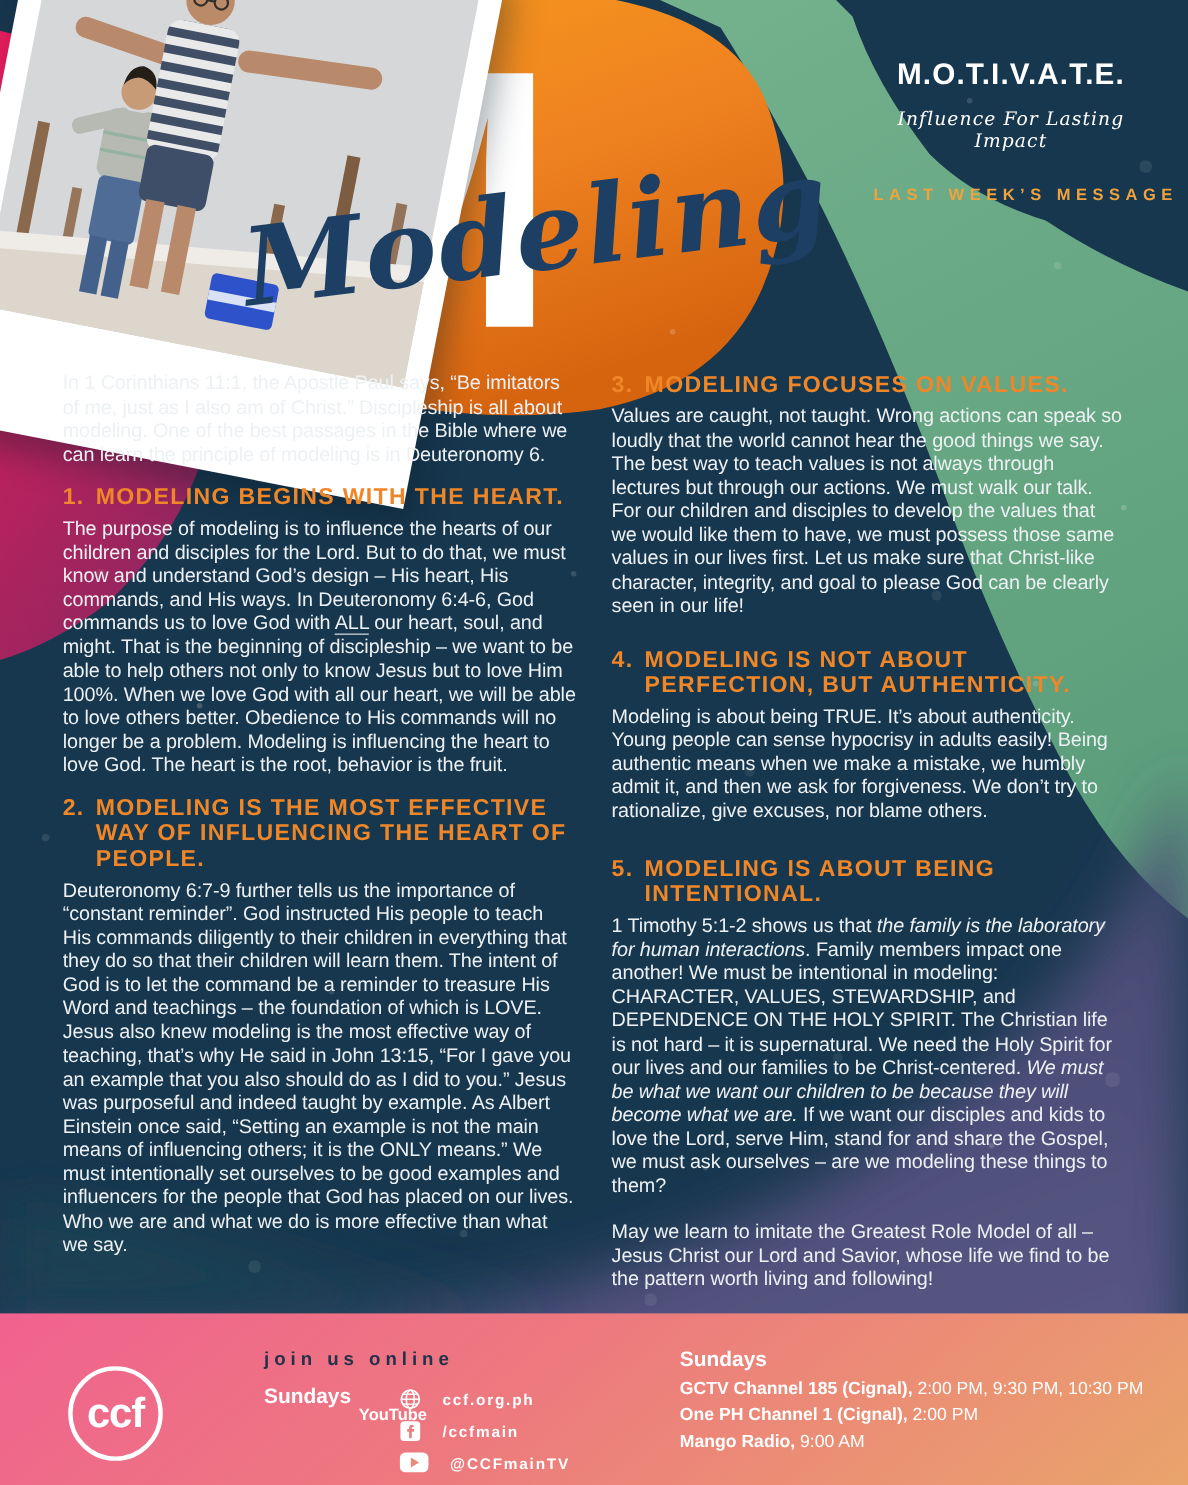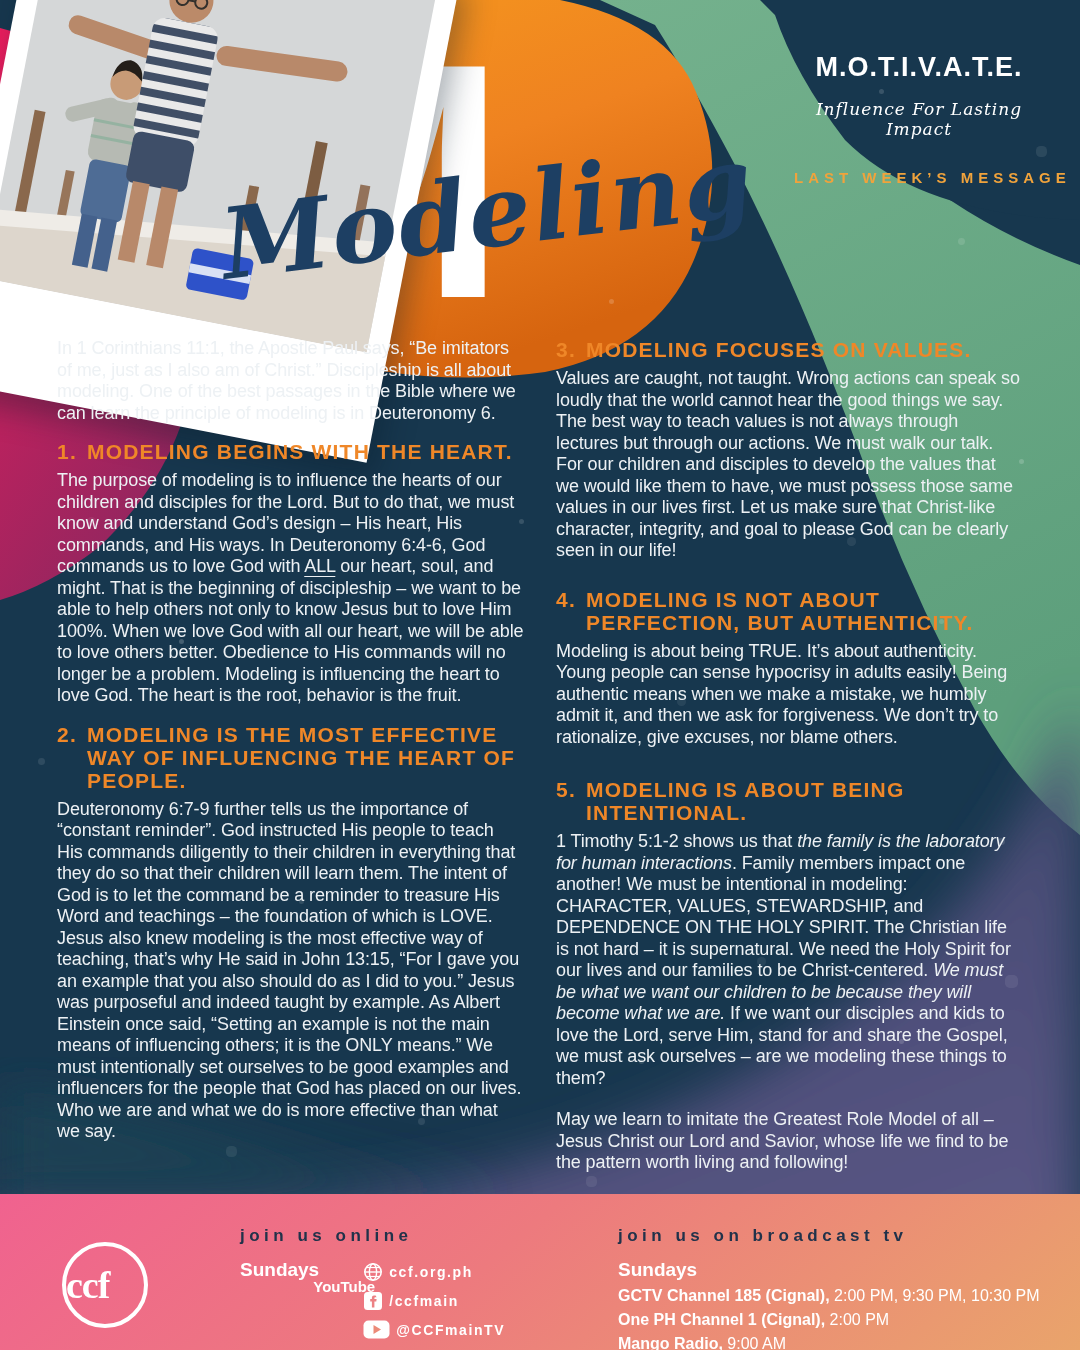--- a/index.html
+++ b/index.html
@@ -80,30 +80,30 @@
   .gap30{margin-top:30px;}
 
   
   .footer{
     position:absolute; left:0; top:1194px; width:1080px; height:156px;
     background:linear-gradient(140deg, var(--footer_pink,#f0628f) 0%, #ed7a7e 45%, var(--footer_orange,#e9a46b) 100%);
   }
   .ccf-logo{
     position:absolute; left:62px; top:48px; width:86px; height:86px;
     border:4px solid #fff; border-radius:50%; box-sizing:border-box;
-    display:flex; align-items:center; justify-content:flex-start;
-    color:#fff; font-size:38px; font-weight:bold; letter-spacing:-1px;font-family:Liberation Serif, serif;
+    display:flex; align-items:center; justify-content:center;
+    color:#fff; font-size:38px; font-weight:bold; letter-spacing:-1px;
   }
   .f-head{font-size:17px; font-weight:bold; letter-spacing:4.5px; color:var(--footer_heading,#21324a); margin-bottom:13px; white-space:nowrap;}
   .f-online{position:absolute; left:240px; top:32px;}
   .f-cols{display:flex; gap:44px;}
   .f-day{font-size:19px; font-weight:bold; color:#fff; margin-bottom:3px;}
   .f-times{font-size:17px; line-height:1.35; color:#fff;}
   .f-links{display:flex; flex-direction:column; gap:9px; margin-top:3px;}
-  .f-link{display:flex; align-items:center; gap:6px; color:#fff; font-size:14px; font-weight:bold; letter-spacing:1.6px;}
+  .f-link{display:flex; align-items:center; gap:19px; color:#fff; font-size:14px; font-weight:bold; letter-spacing:1.6px;}
   .f-link .brand{font-size:15px; letter-spacing:0;text-align:center;}
   .f-tv{position:absolute; left:618px; top:32px;}
   .f-tv .rows{font-size:16px; line-height:1.5; color:#fff;}
   .f-tv .ch{font-weight:bold;}
 </style>
 </head>
 <body>
 
 <div class="poster">
 
@@ -277,21 +277,20 @@
               <path d="M 10.5,5 L 18,9.5 L 10.5,14 Z" fill="#ec8a78"></path>
             </svg>
             <span class="brand">YouTube</span>
             <span>@CCFmainTV</span>
           </div>
         </div>
       </div>
     </div>
 
     <div class="f-tv">
-      <div class="f-head">join us on broadcast tv</div>
       <div class="f-day">Sundays</div>
       <div class="rows">
         <div><span class="ch">GCTV Channel 185 (Cignal),</span><span> 2:00 PM, 9:30 PM, 10:30 PM</span></div>
         <div><span class="ch">One PH Channel 1 (Cignal),</span><span> 2:00 PM</span></div>
         <div><span class="ch">Mango Radio,</span><span> 9:00 AM</span></div>
       </div>
     </div>
   </div>
 
 </div>

